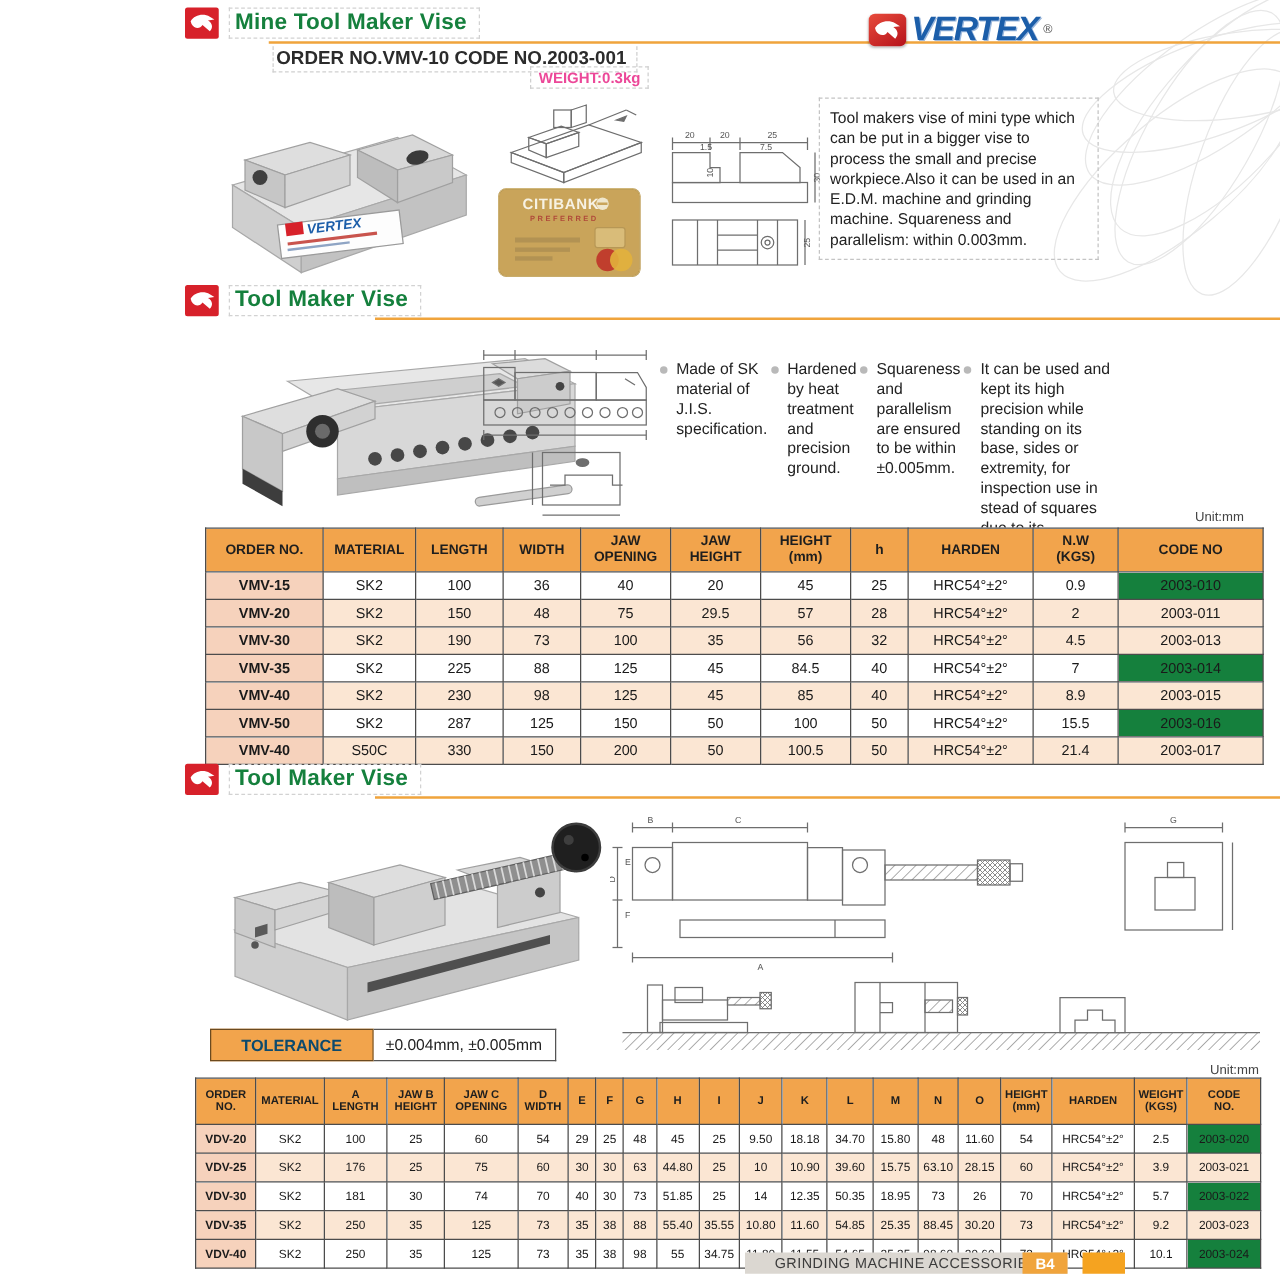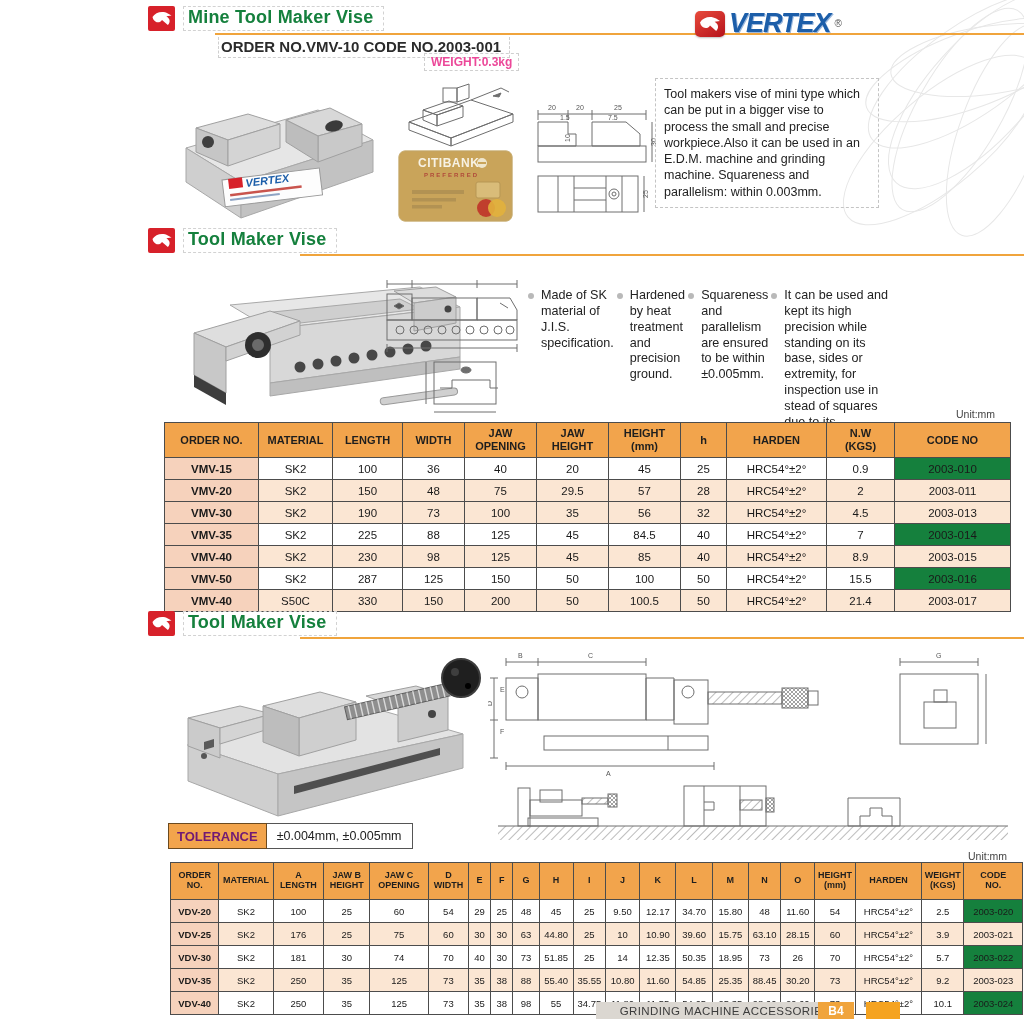--- a/index.html
+++ b/index.html
@@ -37,21 +37,21 @@
   #table2 th{font-size:9px;height:34px;line-height:1.1;}
   #table2 td{font-size:9.5px;height:20px;}
   table.spec td{background:#fff;}
   table.spec tr.alt td{background:#fbe6d3;}
   table.spec td.first{background:#f6d2bc;font-weight:bold;}
   table.spec td.last{background:#15803d;}
   table.spec tr.alt td.first{background:#f6d2bc;}
   
   .tol-wrap{position:absolute;display:flex;align-items:stretch;}
   .tol-label{background:#f2a44c;border:1px solid #6b4a1f;font-weight:bold;font-size:13px;
-             display:flex;align-items:center;padding:0 8px;color:#701a75;}
+             display:flex;align-items:center;padding:0 24px;color:#0c4a6e;}
   .tol-value{border:1px solid #555;border-left:none;background:#fff;display:flex;align-items:center;
              padding:0 10px;font-size:12.5px;color:#222;}
   
   .footer-bar{position:absolute;background:#dbd7d1;display:flex;align-items:center;justify-content:center;}
   .footer-text{font-size:11.5px;color:#3c3c3c;letter-spacing:.4px;}
   .page-badge{position:absolute;background:#f0a43c;color:#fff;font-weight:bold;font-size:12px;
               display:flex;align-items:center;justify-content:center;}
   .orange-block{position:absolute;background:#f5a320;}
   svg{display:block;}
   .lineart{stroke:#6e6e6e;stroke-width:1;fill:none;}
@@ -547,21 +547,21 @@
     </svg>
   </div>
 
   <div class="tol-wrap" style="left:168px;top:823px;height:26px;">
     <span class="tol-label">TOLERANCE</span>
     <span class="tol-value">±0.004mm, ±0.005mm</span>
   </div>
 
   <div class="unit" style="left:968px;top:850px;">Unit:mm</div>
 
-  <table id="table2" class="spec" style="left:170px;top:862px;width:853px;padding-left:48px;">
+  <table id="table2" class="spec" style="left:156px;top:862px;width:853px;padding-left:48px;">
     <colgroup>
       <col style="width:48px">
         <col style="width:54px">
         <col style="width:50px">
         <col style="width:46px">
         <col style="width:58px">
       <col style="width:40px">
         <col style="width:22px">
         <col style="width:22px">
         <col style="width:26px">
@@ -618,21 +618,21 @@
           <td>100</td>
           <td>25</td>
           <td>60</td>
           <td>54</td>
           <td>29</td>
           <td>25</td>
           <td>48</td>
           <td>45</td>
           <td>25</td>
           <td>9.50</td>
-          <td>12.17</td>
+          <td>18.18</td>
           <td>34.70</td>
           <td>15.80</td>
           <td>48</td>
           <td>11.60</td>
           <td>54</td>
           <td>HRC54°±2°</td>
           <td>2.5</td>
           <td class="last">2003-020</td>
         </tr>
         <tr class="alt">

